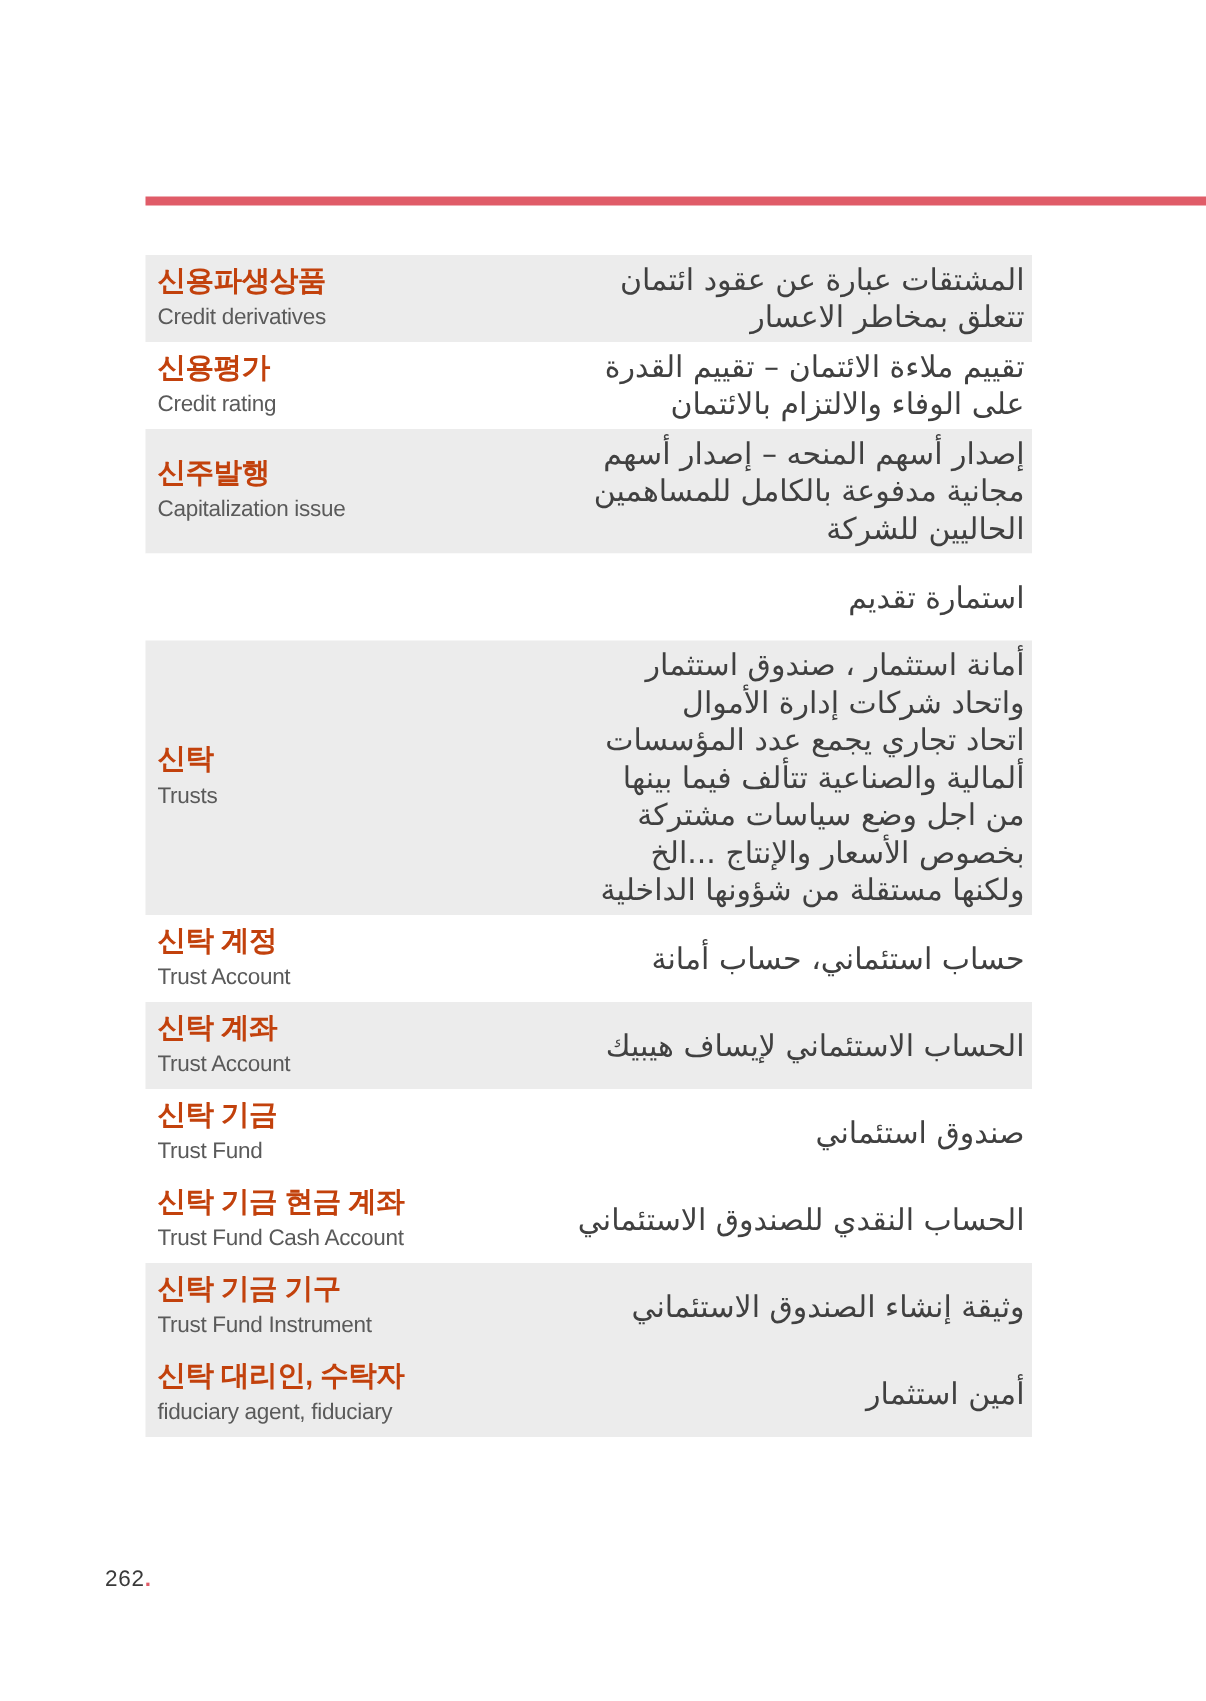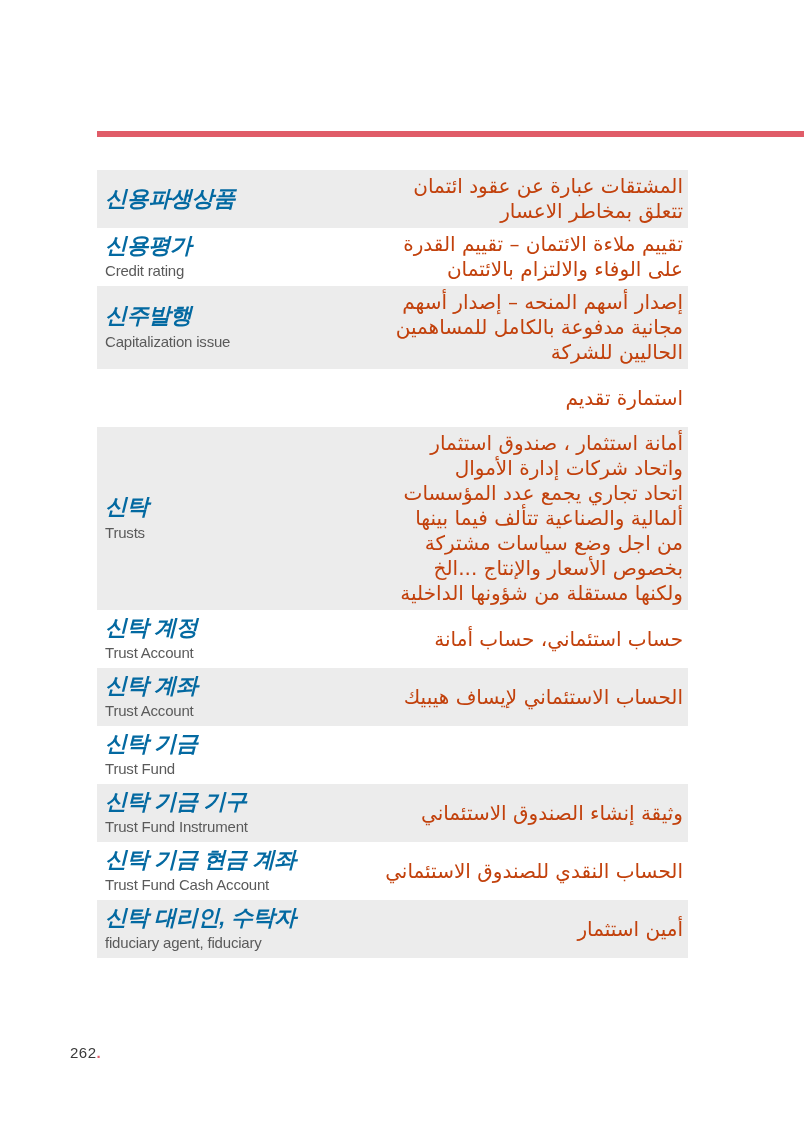--- a/index.html
+++ b/index.html
@@ -21,52 +21,52 @@
   .row{
     display:flex;min-height:58px;box-sizing:border-box;padding:4px 0;
     background:#ffffff;
   }
   .row.shaded{background:var(--shade);}
   .term-cell{
     width:240px;box-sizing:border-box;padding-left:8px;
     display:flex;flex-direction:column;justify-content:center;
   }
   .korean-term{
-    font-size:22px;font-weight:700;color:#0369a1;line-height:1.2;
+    font-size:19px;font-weight:700;color:#c2410c;line-height:1.2;
     letter-spacing:-0.3px;
-    font-style:italic;
   }
   .english-term{
     font-size:15px;color:#5a5a5a;line-height:1.25;margin-top:3px;
     letter-spacing:-0.2px;
   }
   .arabic-cell{
     flex:1;display:flex;align-items:center;box-sizing:border-box;
     padding-right:5px;padding-left:6px;
   }
   .arabic-text{
     width:100%;direction:rtl;text-align:right;white-space:pre-line;
     font-family:"DejaVu Sans", sans-serif;
-    font-size:20px;line-height:25px;color:#c2410c;
+    font-size:20px;line-height:25px;color:#404040;
   }
   .page-number{
     position:absolute;left:70px;top:1044px;
     font-size:15px;color:#3a3a3a;letter-spacing:0.5px;
   }
   .page-number .dot{color:var(--accent);font-weight:700;}
 </style>
 </head>
 <body>
 
 <div class="top-rule"></div>
 
 <div class="glossary-table" id="glossary-table">
     <div class="row shaded">
     <div class="term-cell">
       <div class="korean-term">신용파생상품</div>
+      <div class="english-term">Credit derivatives</div>
     </div>
     <div class="arabic-cell">
       <div class="arabic-text" dir="rtl">المشتقات عبارة عن عقود ائتمان
 تتعلق بمخاطر الاعسار</div>
     </div>
   </div>
     <div class="row">
     <div class="term-cell">
       <div class="korean-term">신용평가</div>
       <div class="english-term">Credit rating</div>
@@ -123,37 +123,40 @@
     </div>
     <div class="arabic-cell">
       <div class="arabic-text" dir="rtl">الحساب الاستئماني لإيساف هيبيك</div>
     </div>
   </div>
     <div class="row">
     <div class="term-cell">
       <div class="korean-term">신탁 기금</div>
       <div class="english-term">Trust Fund</div>
     </div>
-  </div>
-    <div class="row shaded">
-    <div class="term-cell">
-      <div class="korean-term">신탁 기금 기구</div>
-      <div class="english-term">Trust Fund Instrument</div>
-    </div>
     <div class="arabic-cell">
-      <div class="arabic-text" dir="rtl">وثيقة إنشاء الصندوق الاستئماني</div>
+      <div class="arabic-text" dir="rtl">صندوق استئماني</div>
     </div>
   </div>
     <div class="row">
     <div class="term-cell">
       <div class="korean-term">신탁 기금 현금 계좌</div>
       <div class="english-term">Trust Fund Cash Account</div>
     </div>
     <div class="arabic-cell">
       <div class="arabic-text" dir="rtl">الحساب النقدي للصندوق الاستئماني</div>
+    </div>
+  </div>
+    <div class="row shaded">
+    <div class="term-cell">
+      <div class="korean-term">신탁 기금 기구</div>
+      <div class="english-term">Trust Fund Instrument</div>
+    </div>
+    <div class="arabic-cell">
+      <div class="arabic-text" dir="rtl">وثيقة إنشاء الصندوق الاستئماني</div>
     </div>
   </div>
     <div class="row shaded">
     <div class="term-cell">
       <div class="korean-term">신탁 대리인, 수탁자</div>
       <div class="english-term">fiduciary agent, fiduciary</div>
     </div>
     <div class="arabic-cell">
       <div class="arabic-text" dir="rtl">أمين استثمار</div>
     </div>

